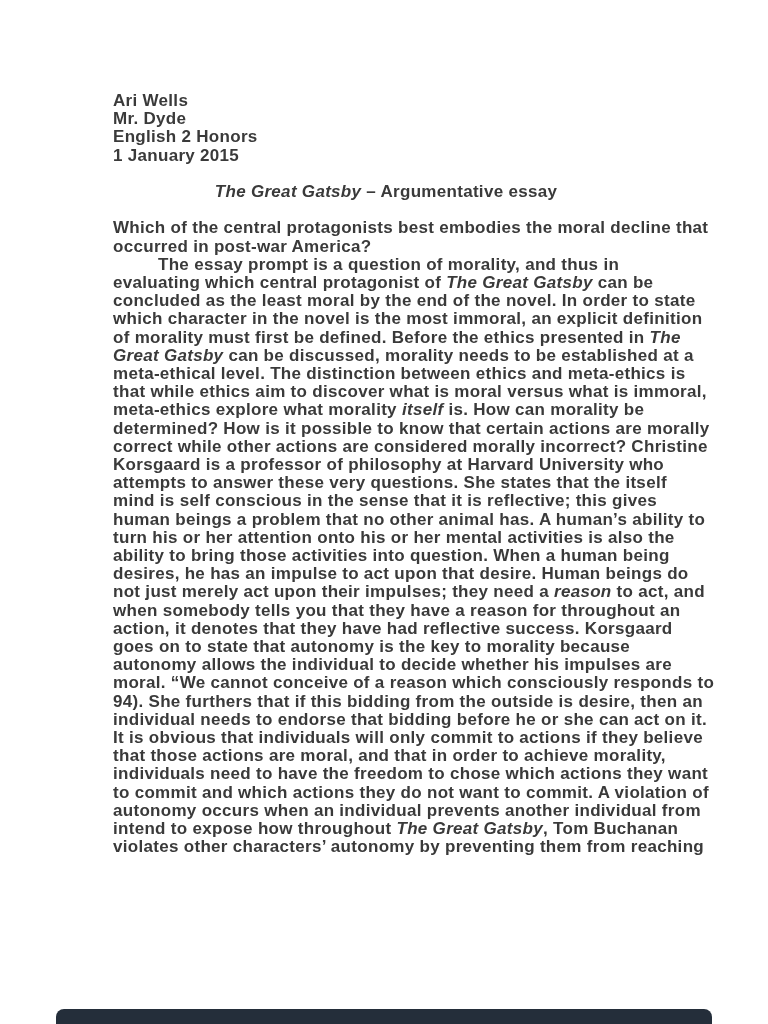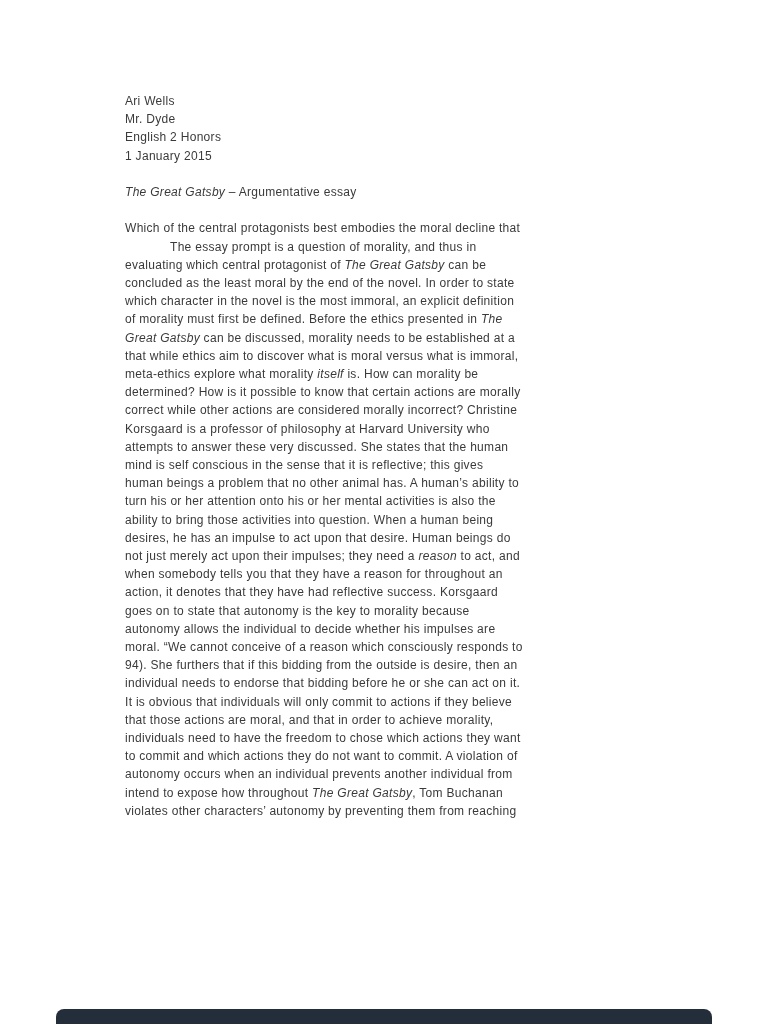--- a/index.html
+++ b/index.html
@@ -15,32 +15,33 @@
     position: relative;
     overflow: hidden;
   }
   .page {
     position: absolute;
     inset: 0;
     background: #ffffff;
   }
   .content {
     position: absolute;
-    left: 125px;
+    left: 113px;
     top: 92px;
     width: 546px;
-    font-size: 12px;
+    font-size: 17px;
     line-height: 18.2px;
     letter-spacing: 0.3px;
+    font-weight: bold;
   }
   .header-line {
     white-space: nowrap;
   }
   .title {
-    text-align: left;
+    text-align: center;
     margin: 18.2px 0 18.2px 0;
     white-space: nowrap;
   }
   .line {
     white-space: nowrap;
   }
   .line.indent {
     padding-left: 45px;
   }
   i {
@@ -60,32 +61,34 @@
 
 <div class="page">
   <div class="content">
     <div class="header-line">Ari Wells</div>
     <div class="header-line">Mr. Dyde</div>
     <div class="header-line">English 2 Honors</div>
     <div class="header-line">1 January 2015</div>
     <div class="title"><i>The Great Gatsby</i><span> – Argumentative essay</span></div>
     <div>
         <div class="line"><span>Which of the central protagonists best embodies the moral decline that</span></div>
+        <div class="line"><span>occurred in post-war America?</span></div>
         <div class="line indent"><span>The essay prompt is a question of morality, and thus in</span></div>
         <div class="line"><span>evaluating which central protagonist of </span><i>The Great Gatsby</i><span> can be</span></div>
         <div class="line"><span>concluded as the least moral by the end of the novel. In order to state</span></div>
         <div class="line"><span>which character in the novel is the most immoral, an explicit definition</span></div>
         <div class="line"><span>of morality must first be defined. Before the ethics presented in </span><i>The</i></div>
         <div class="line"><i>Great Gatsby</i><span> can be discussed, morality needs to be established at a</span></div>
+        <div class="line"><span>meta-ethical level. The distinction between ethics and meta-ethics is</span></div>
         <div class="line"><span>that while ethics aim to discover what is moral versus what is immoral,</span></div>
         <div class="line"><span>meta-ethics explore what morality </span><i>itself</i><span> is. How can morality be</span></div>
         <div class="line"><span>determined? How is it possible to know that certain actions are morally</span></div>
         <div class="line"><span>correct while other actions are considered morally incorrect? Christine</span></div>
         <div class="line"><span>Korsgaard is a professor of philosophy at Harvard University who</span></div>
-        <div class="line"><span>attempts to answer these very discussed. She states that the human</span></div>
+        <div class="line"><span>attempts to answer these very questions. She states that the itself</span></div>
         <div class="line"><span>mind is self conscious in the sense that it is reflective; this gives</span></div>
         <div class="line"><span>human beings a problem that no other animal has. A human’s ability to</span></div>
         <div class="line"><span>turn his or her attention onto his or her mental activities is also the</span></div>
         <div class="line"><span>ability to bring those activities into question. When a human being</span></div>
         <div class="line"><span>desires, he has an impulse to act upon that desire. Human beings do</span></div>
         <div class="line"><span>not just merely act upon their impulses; they need a </span><i>reason</i><span> to act, and</span></div>
         <div class="line"><span>when somebody tells you that they have a reason for throughout an</span></div>
         <div class="line"><span>action, it denotes that they have had reflective success. Korsgaard</span></div>
         <div class="line"><span>goes on to state that autonomy is the key to morality because</span></div>
         <div class="line"><span>autonomy allows the individual to decide whether his impulses are</span></div>

